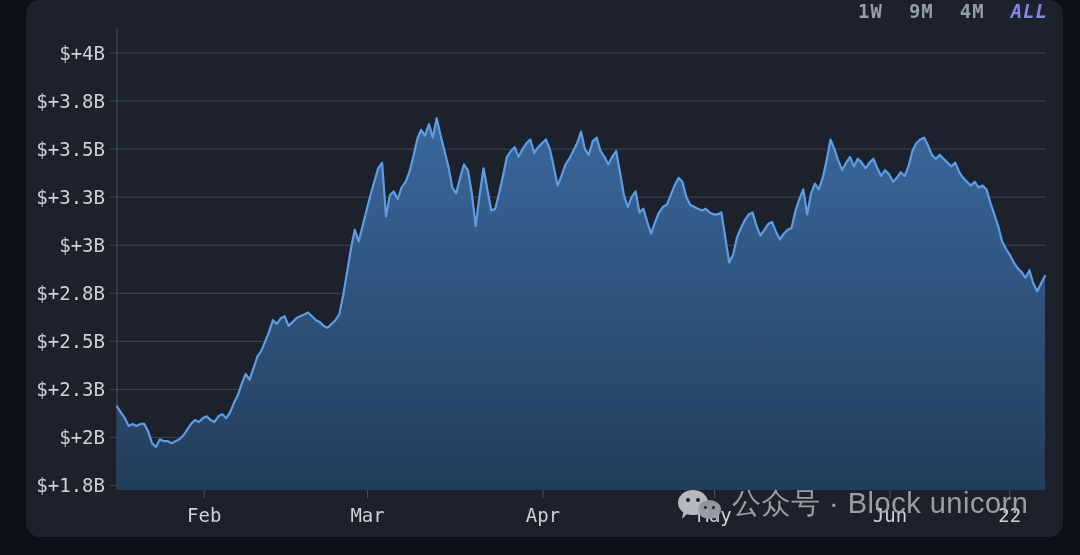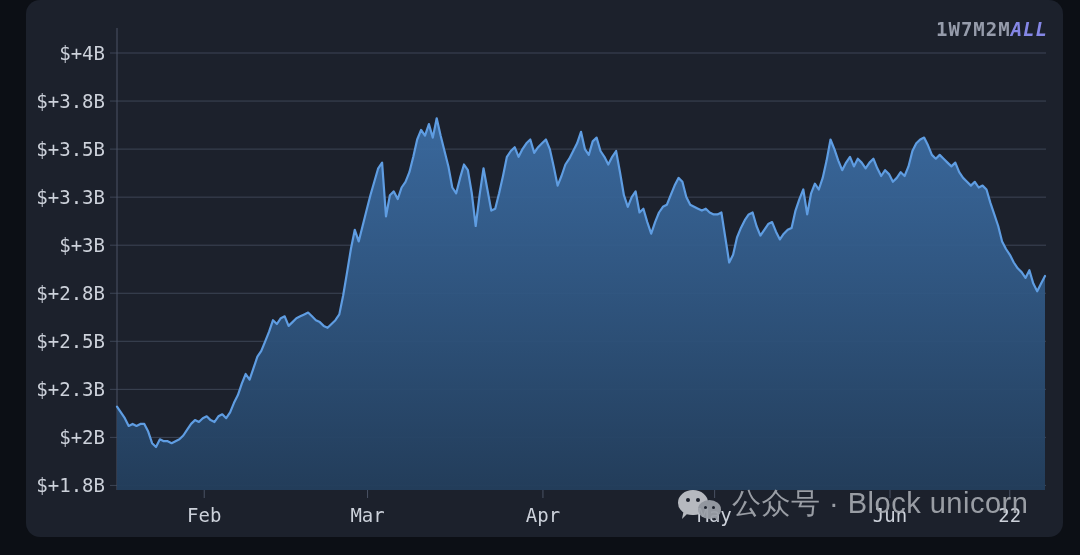--- a/index.html
+++ b/index.html
@@ -1,21 +1,21 @@
 <!DOCTYPE html>
 <html><head>
 <meta charset="utf-8">
 <style>
   html,body{margin:0;padding:0;background:#07090d;}
   .stage{position:relative;width:1080px;height:555px;background:var(--bg-outer,#0c0f15);overflow:hidden;
          font-family:"DejaVu Sans Mono", monospace;}
   .panel{position:absolute;left:26px;top:0px;width:1037px;height:537px;
          background:var(--bg-panel,#1c212c);border-radius:14px;}
   .chart-svg{position:absolute;left:0;top:0;z-index:2;}
-  .range-bar{position:absolute;top:18px;right:32px;z-index:5;display:flex;align-items:flex-start;}
+  .range-bar{position:absolute;top:0;right:32px;z-index:5;display:flex;gap:26px;align-items:flex-start;}
   .range-btn{font-size:19px;font-weight:700;letter-spacing:1px;color:var(--muted,#969cab);cursor:pointer;line-height:22px;}
   .range-btn.active{color:var(--accent,#8587e6);font-style:italic;}
   .watermark{position:absolute;left:678px;top:484px;z-index:6;display:flex;align-items:flex-end;gap:10px;
              opacity:0.93;font-family:"Liberation Sans", sans-serif;}
   .watermark-text{font-size:29px;color:#a3a7ae;letter-spacing:0.5px;white-space:nowrap;}
   .wechat-icon{width:44px;height:34px;position:relative;display:inline-block;}
   .wechat-icon .bubble-big{position:absolute;left:0;top:0;width:30px;height:25px;border-radius:50% 50% 48% 48%;
        background:#c2c5cb;}
   .wechat-icon .bubble-big:after{content:"";position:absolute;left:4px;bottom:-4px;width:8px;height:8px;
        background:#c2c5cb;clip-path:polygon(0 100%,100% 0,20% 0);}
@@ -70,22 +70,22 @@
       <line x1="714.6320000000001" y1="490" x2="714.6320000000001" y2="498" stroke="#4a5264" stroke-width="1"></line>
       <text x="714.6320000000001" y="522" text-anchor="middle" fill="#ccd1da" font-size="19px" font-family="DejaVu Sans Mono, monospace">May</text>
       <line x1="890.024" y1="490" x2="890.024" y2="498" stroke="#4a5264" stroke-width="1"></line>
       <text x="890.024" y="522" text-anchor="middle" fill="#ccd1da" font-size="19px" font-family="DejaVu Sans Mono, monospace">Jun</text>
       <line x1="1009.736" y1="490" x2="1009.736" y2="498" stroke="#4a5264" stroke-width="1"></line>
       <text x="1009.736" y="522" text-anchor="middle" fill="#ccd1da" font-size="19px" font-family="DejaVu Sans Mono, monospace">22</text>
     </svg>
 
   <div class="range-bar">
     <span class="range-btn">1W</span>
-    <span class="range-btn">7M</span>
-    <span class="range-btn">2M</span>
+    <span class="range-btn">9M</span>
+    <span class="range-btn">4M</span>
     <span class="range-btn active">ALL</span>
   </div>
 
   <div class="watermark">
     <span class="wechat-icon">
       <span class="bubble-big"></span>
       <span class="eye" style="left:8px;top:8px;"></span>
       <span class="eye" style="left:18px;top:8px;"></span>
       <span class="bubble-small"></span>
       <span class="eye" style="left:26px;top:16px;width:3px;height:3px;"></span>

